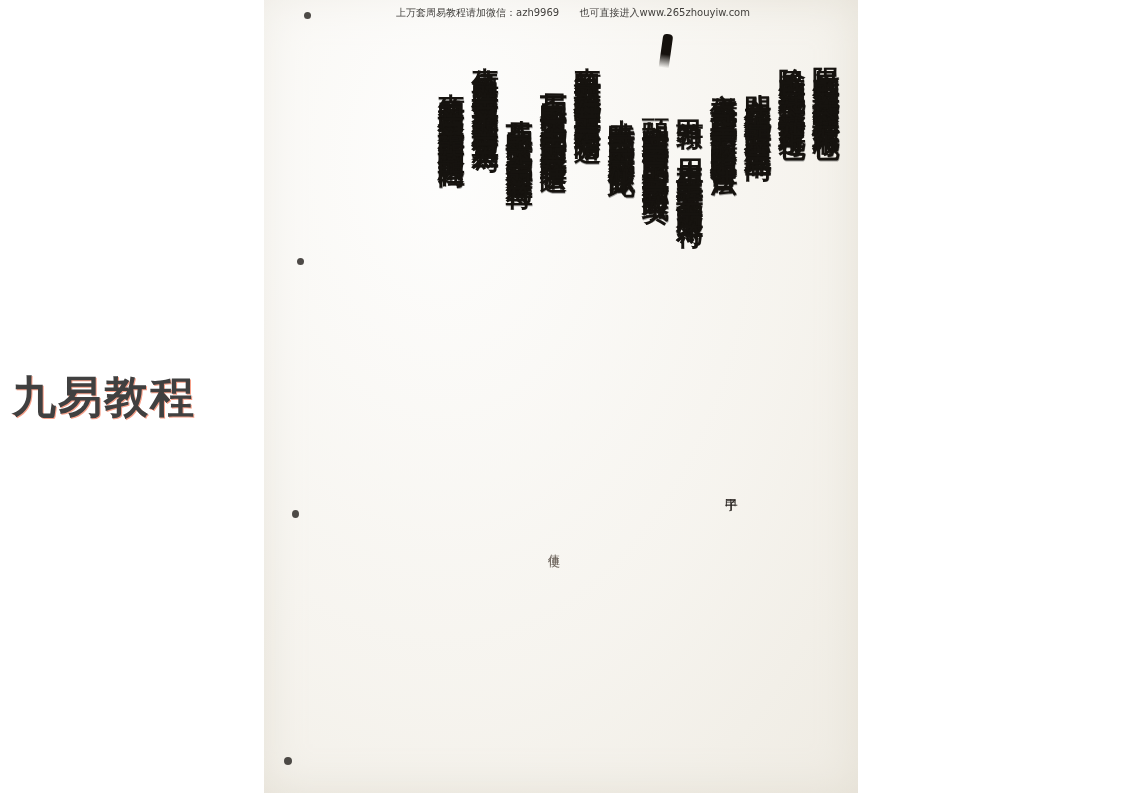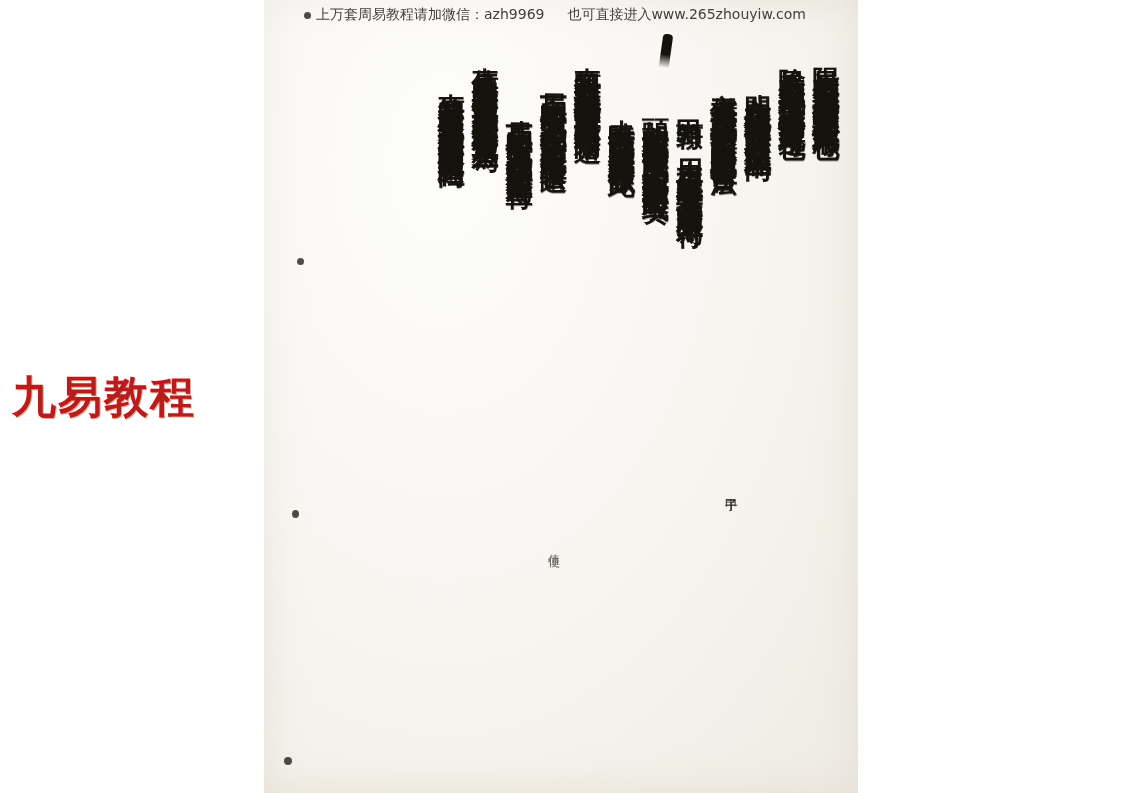--- a/index.html
+++ b/index.html
@@ -15,21 +15,21 @@
     font-family: "DejaVu Sans", sans-serif;
   }
 
   
   #watermark {
     position: absolute;
     left: 12px;
     top: 368px;
     width: 200px;
     height: 60px;
-    color: #b91c1c;
+    color: #404040;
     font-family: "DejaVu Sans", sans-serif;
     font-weight: bold;
     font-size: 44px;
     letter-spacing: 2px;
     line-height: 58px;
     white-space: nowrap;
     text-shadow: 1px 1px 0 #f7a089;
   }
 
   
@@ -48,25 +48,25 @@
     inset: 0;
     background:
       radial-gradient(ellipse at 30% 20%, rgba(255,255,255,0.85) 0%, rgba(246,243,236,0.2) 60%, rgba(231,226,214,0.5) 100%);
     pointer-events: none;
   }
 
   
   #page-header {
     position: absolute;
     top: 6px;
-    left: 0;
+    left: 12px;
     width: 594px;
     text-align: center;
     font-family: "DejaVu Sans", sans-serif;
-    font-size: 14px;
+    font-size: 10px;
     color: #413f3c;
     white-space: nowrap;
   }
   #page-header .sep { display: inline-block; width: 14px; }
 
   
   .speckle {
     position: absolute;
     background: #2f2b28;
     border-radius: 50%;

